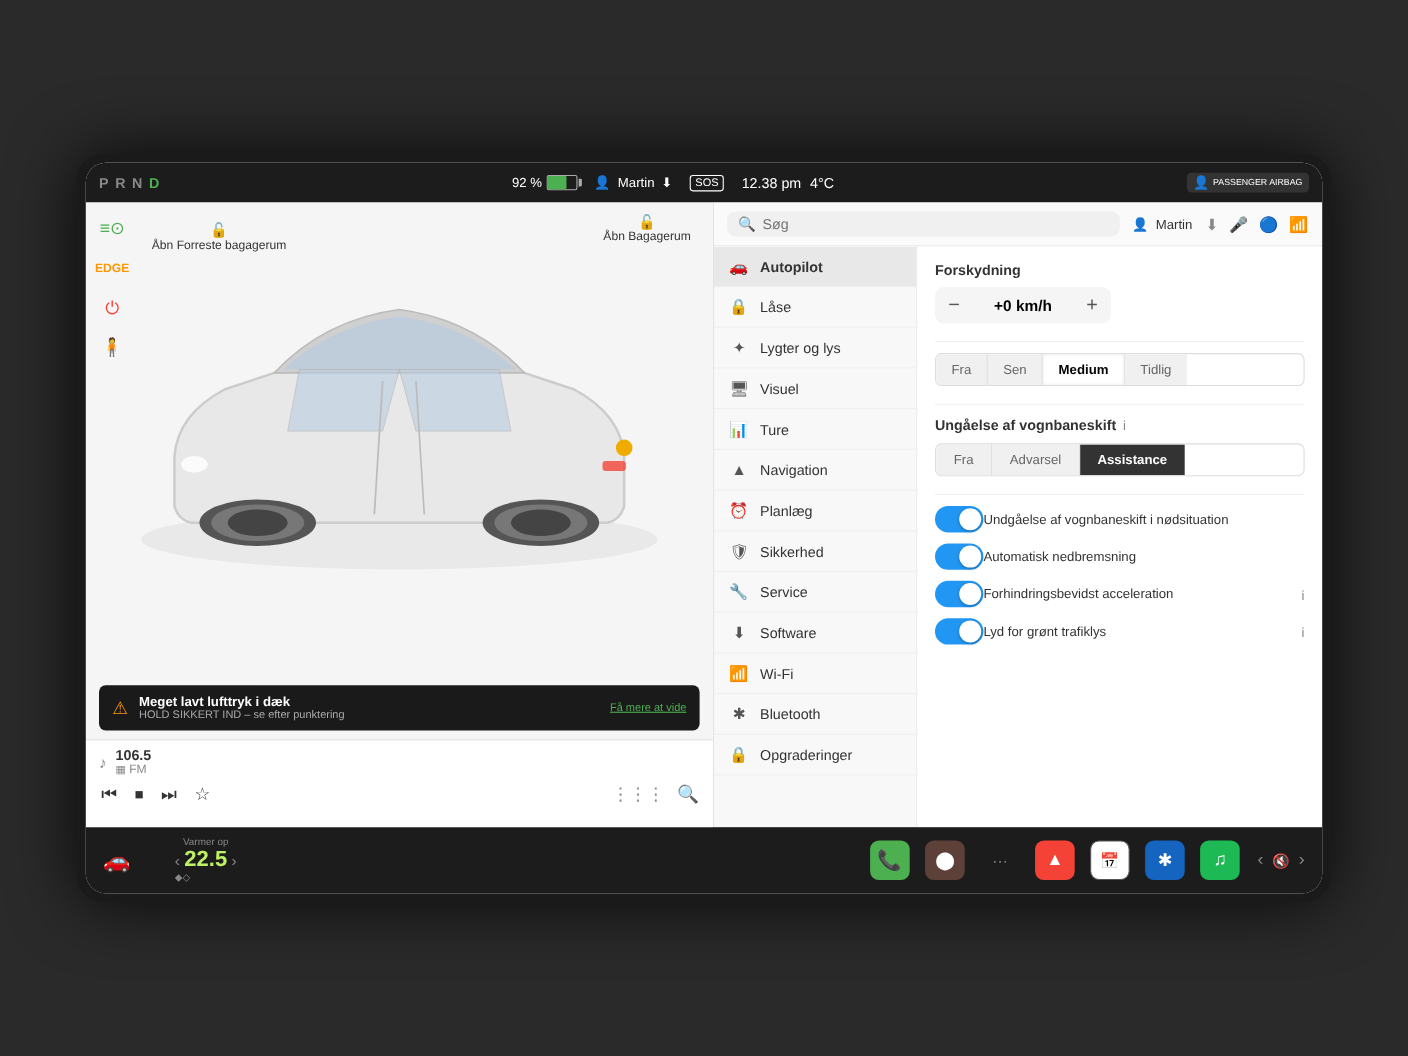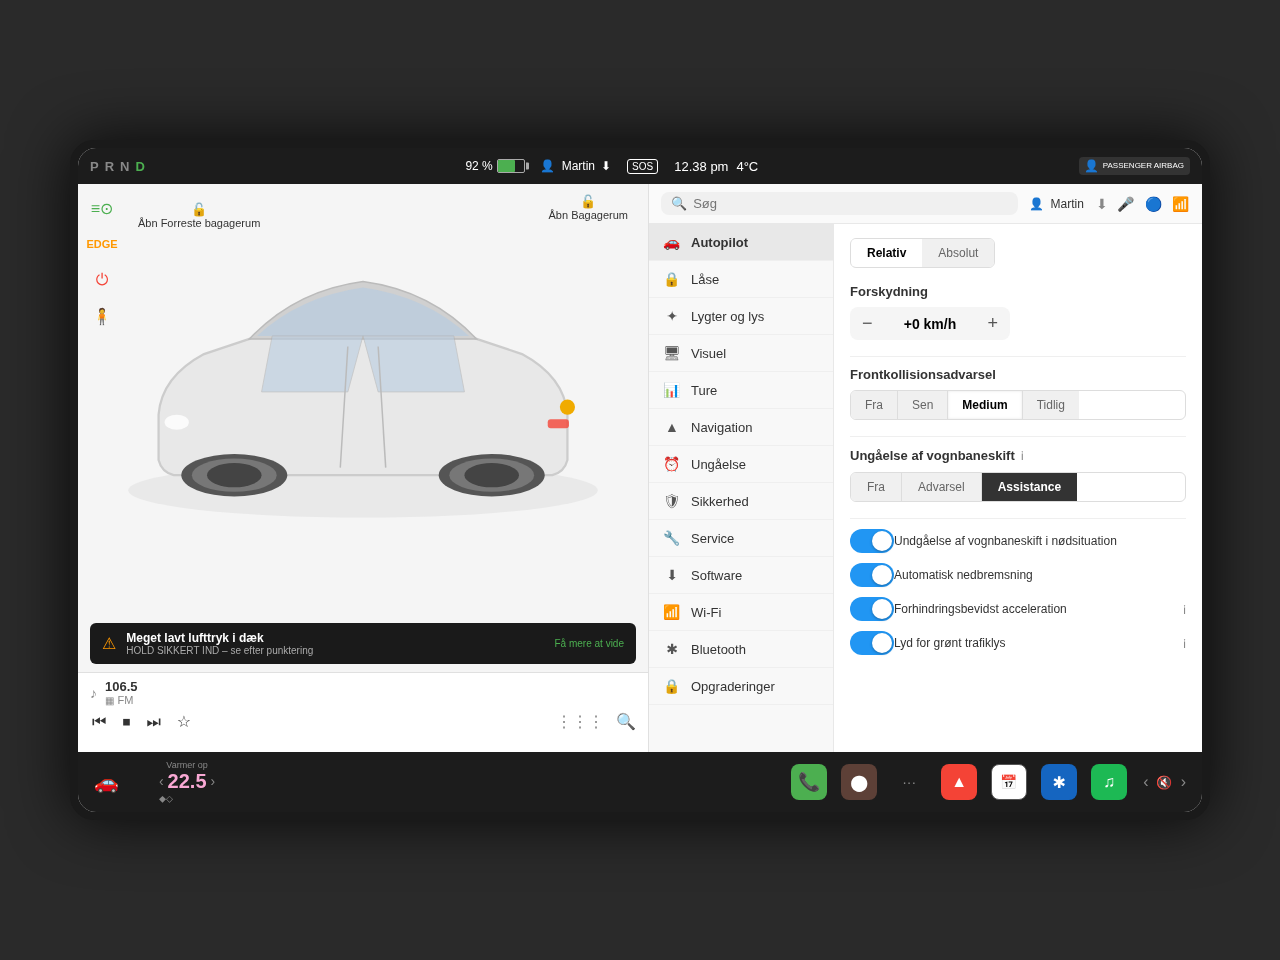--- a/index.html
+++ b/index.html
@@ -217,20 +217,21 @@
 
     .alert-subtitle {
       font-size: 10px;
       color: #aaa;
     }
 
     .alert-link {
       color: #4CAF50;
       font-size: 10px;
       white-space: nowrap;
+      text-decoration: underline;
     }
 
     
     .media-player {
       height: 80px;
       background: #fff;
       border-top: 1px solid #e0e0e0;
       display: flex;
       flex-direction: column;
       padding: 6px 12px;
@@ -325,21 +326,21 @@
       color: #888;
       font-size: 14px;
       background: none;
       border: none;
       cursor: pointer;
     }
 
     .climate-temp {
       font-size: 20px;
       font-weight: 600;
-      color: #f9a8d4;
+      color: #bef264;
     }
 
     .climate-icons {
       display: flex;
       gap: 4px;
       color: #888;
       font-size: 10px;
     }
 
     .bottom-spacer { flex: 1; }
@@ -811,21 +812,21 @@
               <div class="menu-item">
                 <span class="menu-icon">📊</span>
                 <span>Ture</span>
               </div>
               <div class="menu-item">
                 <span class="menu-icon">▲</span>
                 <span>Navigation</span>
               </div>
               <div class="menu-item">
                 <span class="menu-icon">⏰</span>
-                <span>Ungåelse</span>
+                <span>Planlæg</span>
               </div>
               <div class="menu-item">
                 <span class="menu-icon">🛡</span>
                 <span>Sikkerhed</span>
               </div>
               <div class="menu-item">
                 <span class="menu-icon">🔧</span>
                 <span>Service</span>
               </div>
               <div class="menu-item">
@@ -841,42 +842,33 @@
                 <span>Bluetooth</span>
               </div>
               <div class="menu-item">
                 <span class="menu-icon">🔒</span>
                 <span>Opgraderinger</span>
               </div>
             </div>
 
             <div class="settings-content">
 
-              <div class="settings-section">
-                <div class="toggle-row">
-                  <div class="toggle-btn">
-                    <button class="toggle-option active">Relativ</button>
-                    <button class="toggle-option">Absolut</button>
-                  </div>
-                </div>
-              </div>
 
               <div class="settings-section">
                 <div class="settings-label">Forskydning</div>
                 <div class="speed-control">
                   <button class="speed-btn">−</button>
                   <span class="speed-value">+0 km/h</span>
                   <button class="speed-btn">+</button>
                 </div>
               </div>
 
               <div class="divider"></div>
 
               <div class="settings-section">
-                <div class="settings-label">Frontkollisionsadvarsel</div>
                 <div class="collision-options">
                   <button class="col-option">Fra</button>
                   <button class="col-option">Sen</button>
                   <button class="col-option active">Medium</button>
                   <button class="col-option">Tidlig</button>
                 </div>
               </div>
 
               <div class="divider"></div>
 

